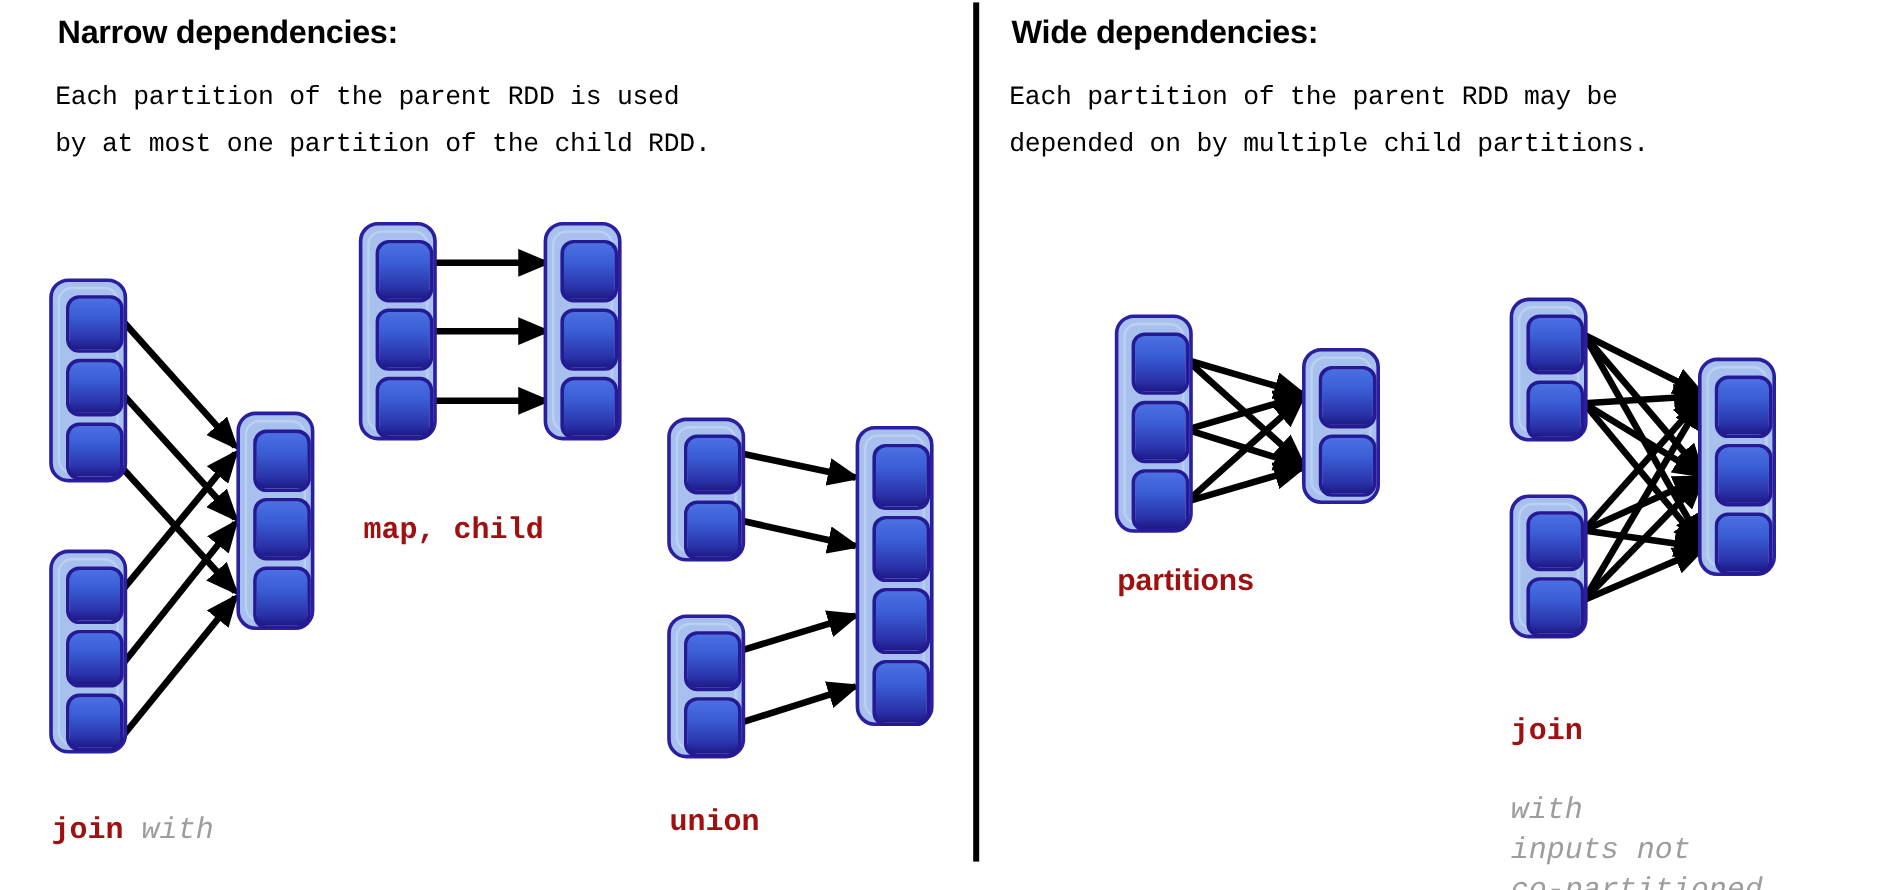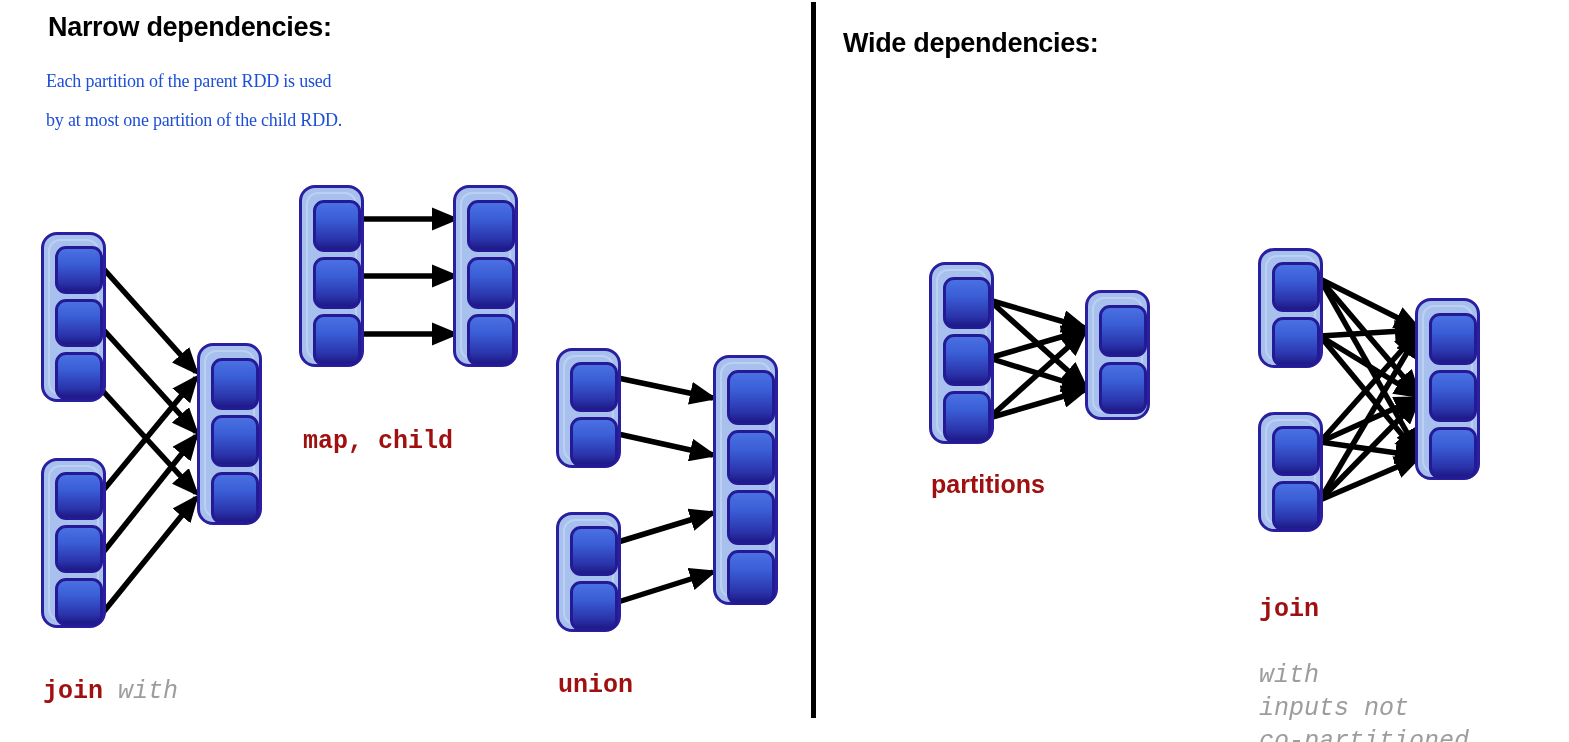--- a/index.html
+++ b/index.html
@@ -26,25 +26,25 @@
     position: absolute;
     font-family: "Liberation Sans", sans-serif;
     font-weight: bold;
     font-size: 27px;
     color: #000000;
     white-space: nowrap;
     letter-spacing: -0.3px;
   }
   .col-sub {
     position: absolute;
-    font-family: Liberation Serif, serif;
+    font-family: Liberation Mono, monospace;
     font-weight: normal;
-    font-size: 18px;
+    font-size: 22px;
     line-height: 39px;
-    color: #1d4ed8;
+    color: #000000;
     white-space: pre-line;
     letter-spacing: -0.2px;
   }
 
   
   .divider {
     position: absolute;
     background: #000000;
     width: 5px;
   }
@@ -116,21 +116,23 @@
 </style>
 </head>
 <body>
 
 <div class="stage">
 
   <div class="col-title" style="left:48px; top:12px;">Narrow dependencies:</div>
   <div class="col-sub" style="left:46px; top:62px; width:730px;">Each partition of the parent RDD is used
 by at most one partition of the child RDD.</div>
 
-  <div class="col-title" style="left:843px; top:28px;text-align:center;">Wide dependencies:</div>
+  <div class="col-title" style="left:843px; top:12px;text-align:center;">Wide dependencies:</div>
+  <div class="col-sub" style="left:841px; top:62px; width:710px;">Each partition of the parent RDD may be
+depended on by multiple child partitions.</div>
 
   <div class="divider" style="left:811px; top:2px; height:716px;"></div>
 
   <svg class="arrows" viewBox="0 0 1569 742" xmlns="http://www.w3.org/2000/svg">
     <defs>
       <marker id="ah" markerWidth="5" markerHeight="4.2" refX="4.2" refY="2.1" orient="auto" markerUnits="strokeWidth">
         <path d="M0,0 L5,2.1 L0,4.2 z" fill="#000000"></path>
       </marker>
     </defs>
 

